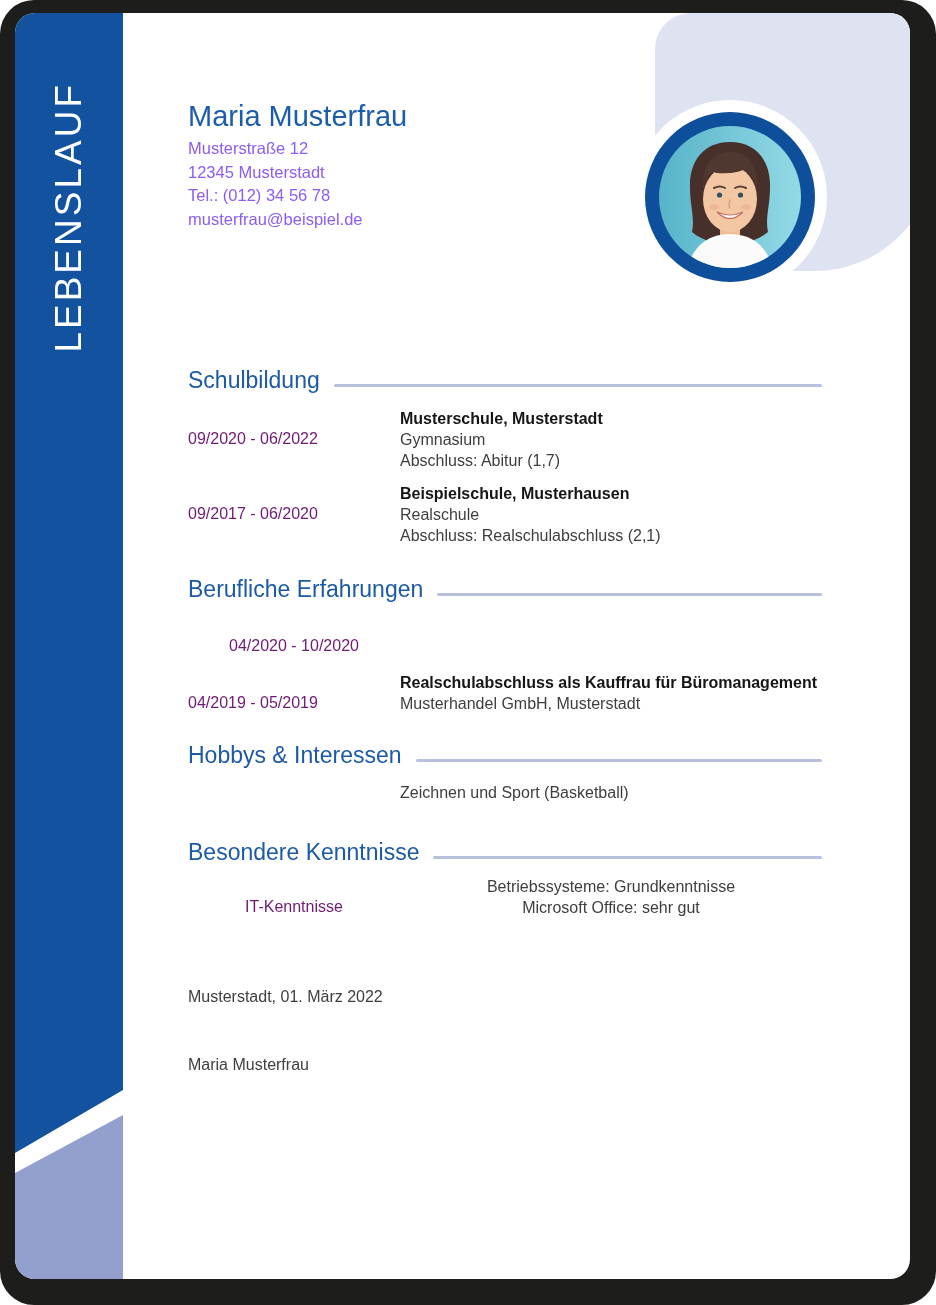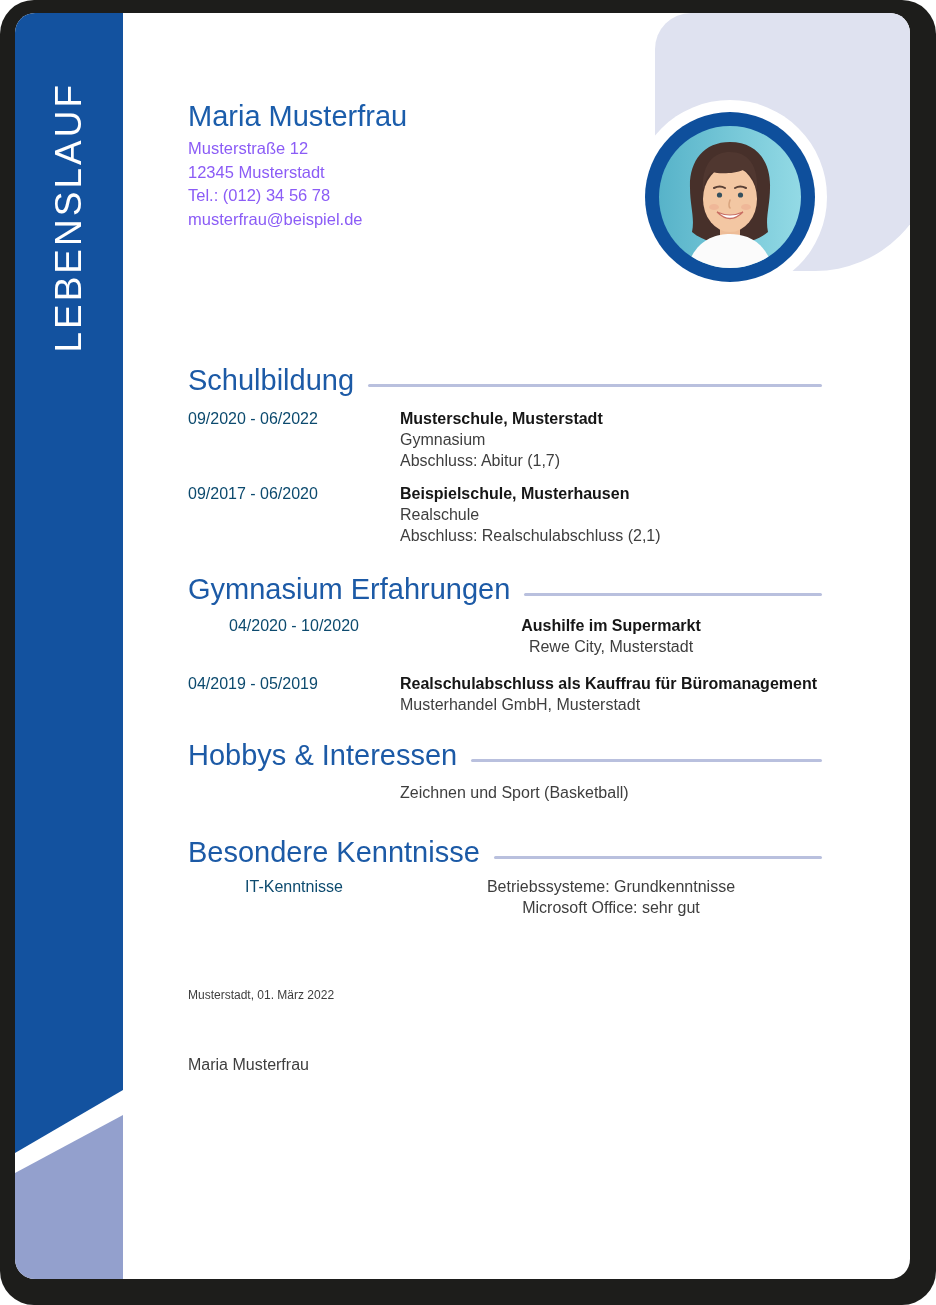--- a/index.html
+++ b/index.html
@@ -65,35 +65,35 @@
     position: absolute; left: 173px; top: 124px;
     font-size: 16.5px; color: #8b5cf6; line-height: 23.5px;
   }
   
   .section { position: absolute; left: 173px; right: 88px; }
   .sec-1 { top: 353px; }
   .sec-2 { top: 562px; }
   .sec-3 { top: 728px; }
   .sec-4 { top: 825px; text-align: center; }
   .sec-head { display: flex; align-items: center; height: 29px; }
-  .sec-title { font-size: 29px; color: #1c5aa6; font-weight: 400; white-space: nowrap; }
+  .sec-title { font-size: 23px; color: #1c5aa6; font-weight: 400; white-space: nowrap; }
   .sec-rule { flex: 1; height: 3px; background: #b9c0de; margin-left: 14px; margin-top: 10px; border-radius: 2px; }
   .row {
     display: grid; grid-template-columns: 212px 1fr;
     font-size: 16px; line-height: 21px; color: #3e3e3e;
   }
-  .row .period { color: #0c4a6e; }
+  .row .period { color: #701a75; margin-top: 20px; }
   .row .entry-title { font-weight: 700; color: #161616; }
   .mt13 { margin-top: 13px; }
   .mt12 { margin-top: 12px; }
   .mt11 { margin-top: 11px; text-align: center; }
   .mt16 { margin-top: 16px; }
   .mt9  { margin-top: 9px; }
   
-  .place-date { position: absolute; left: 173px; top: 975px; font-size: 12px; color: #3e3e3e; }
+  .place-date { position: absolute; left: 173px; top: 975px; font-size: 16px; color: #3e3e3e; }
   .signature  { position: absolute; left: 173px; top: 1043px; font-size: 16px; color: #3e3e3e; }
 </style>
 </head>
 <body>
 
 <div class="frame">
   <div class="page">
 
     <div class="band-blue"></div>
     <div class="band-lavender"></div>
@@ -166,29 +166,25 @@
         <div>
           <div class="entry-title">Beispielschule, Musterhausen</div>
           <div>Realschule</div>
           <div>Abschluss: Realschulabschluss (2,1)</div>
         </div>
       </div>
     </div>
 
     <div class="section sec-2">
       <div class="sec-head">
-        <span class="sec-title">Gymnasium Erfahrungen</span>
+        <span class="sec-title">Berufliche Erfahrungen</span>
         <span class="sec-rule"></span>
       </div>
       <div class="row mt11">
         <div class="period">04/2020 - 10/2020</div>
-        <div>
-          <div class="entry-title">Aushilfe im Supermarkt</div>
-          <div>Rewe City, Musterstadt</div>
-        </div>
       </div>
       <div class="row mt16">
         <div class="period">04/2019 - 05/2019</div>
         <div>
           <div class="entry-title">Realschulabschluss als Kauffrau für Büromanagement</div>
           <div>Musterhandel GmbH, Musterstadt</div>
         </div>
       </div>
     </div>
 

